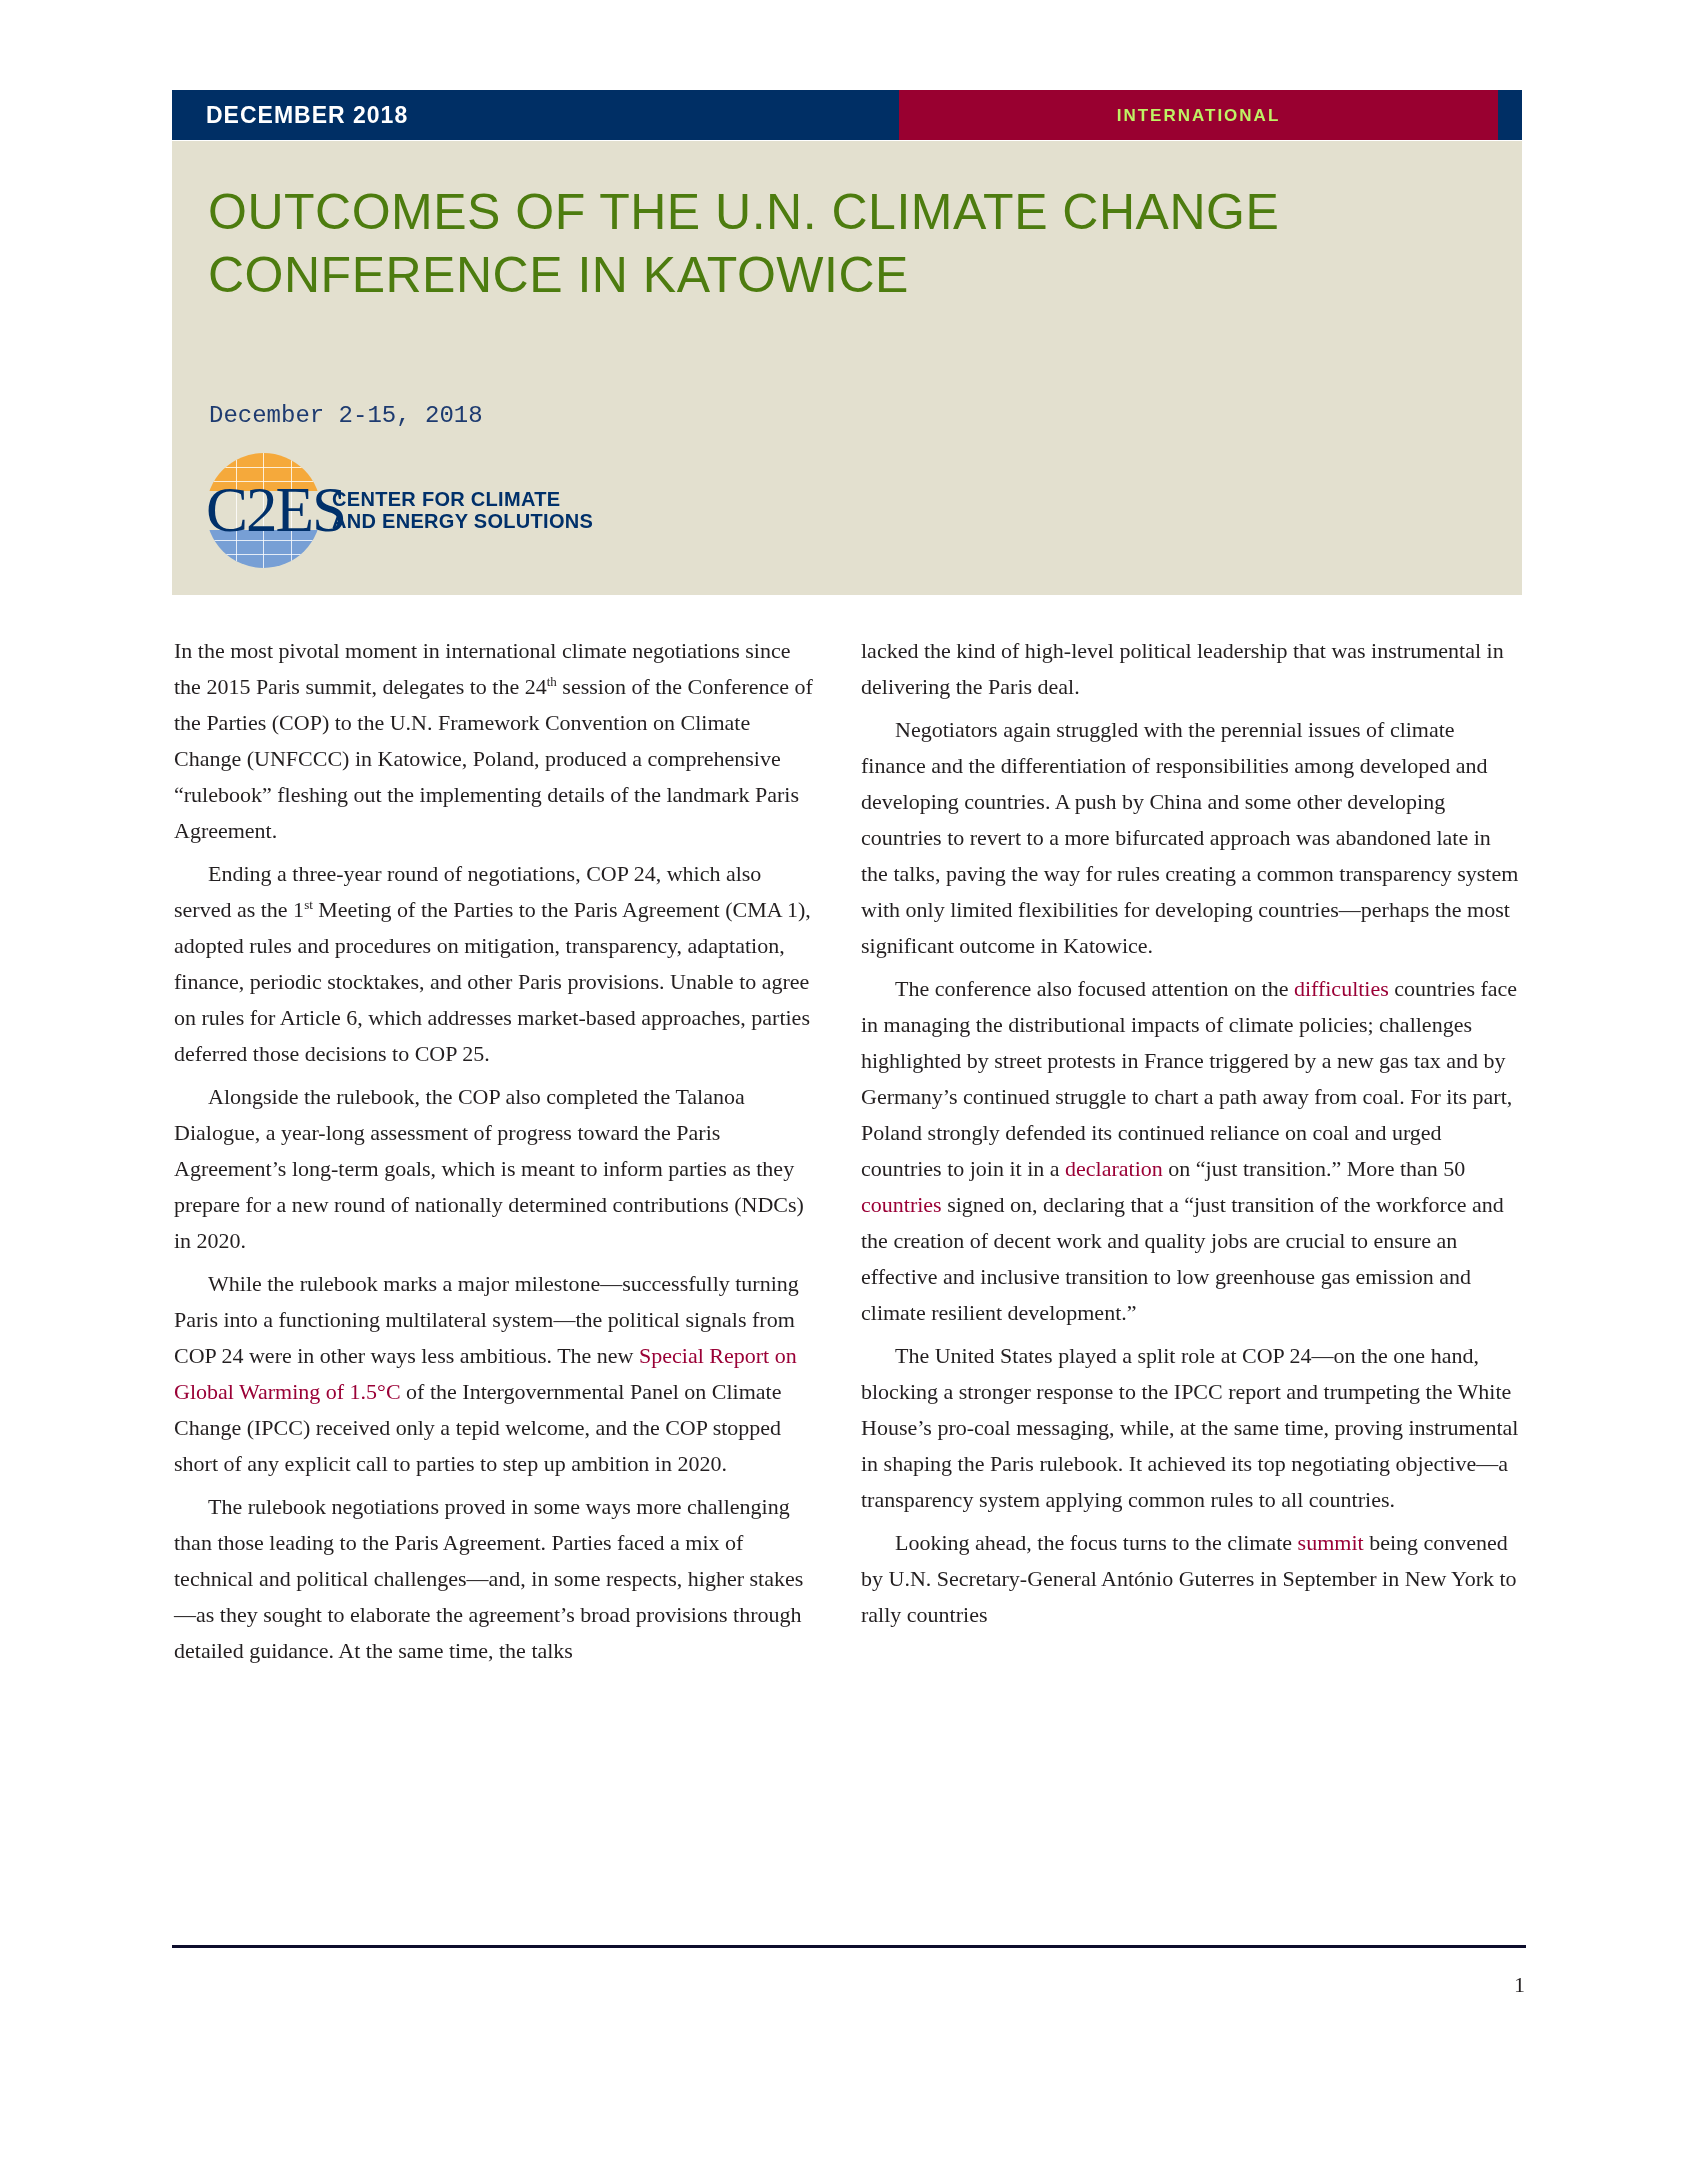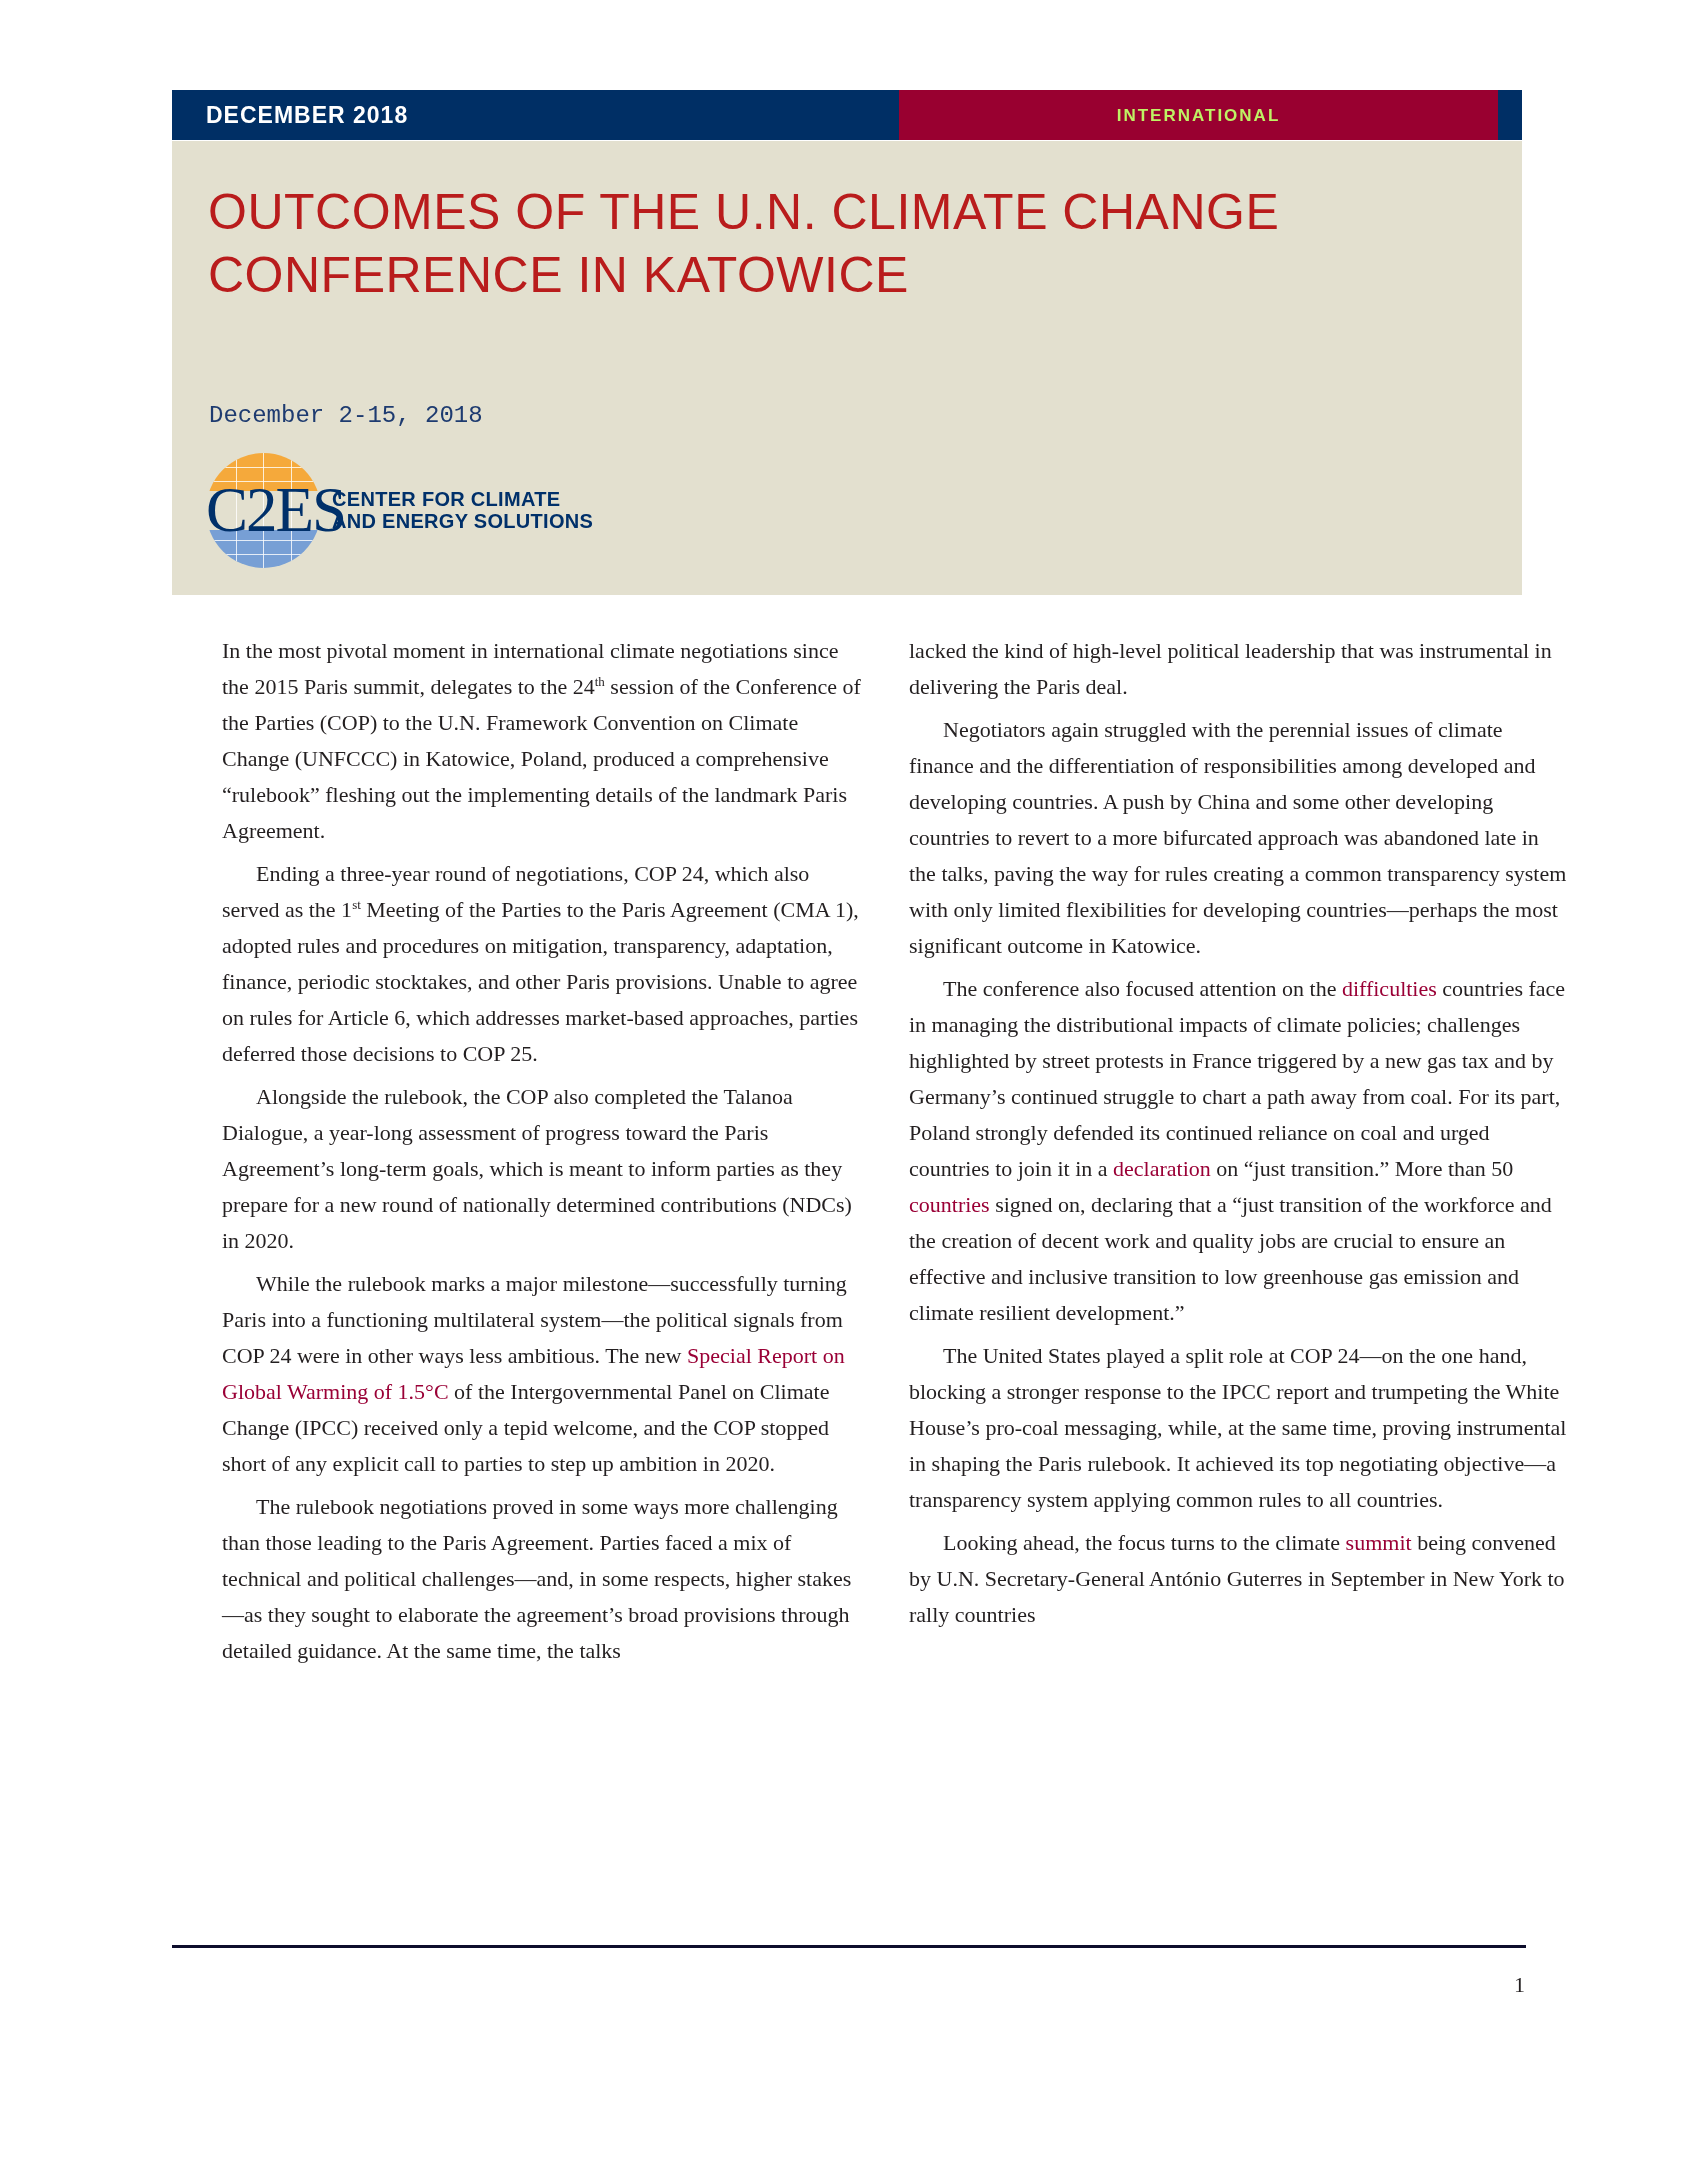--- a/index.html
+++ b/index.html
@@ -7,40 +7,40 @@
   .page { position: absolute; left: 8px; top: 0; width: 1683px; height: 2178px; }
 
   .topbar { position: absolute; left: 164px; top: 90px; width: 1350px; height: 50px; background: #002f65; }
   .topbar .date { position: absolute; left: 34px; top: 0; height: 50px; line-height: 51px; color: #ffffff;
     font-family: "Liberation Sans", sans-serif; font-size: 23px; letter-spacing: 1px; font-weight: bold; }
   .topbar .tag { position: absolute; left: 727px; top: 0; width: 599px; height: 50px; background: #990030;
     color: #bef264; font-family: "Liberation Sans", sans-serif; font-size: 17px; letter-spacing: 2px; font-weight: bold;
     line-height: 51px; text-align: center; }
 
   .hero { position: absolute; left: 164px; top: 141px; width: 1350px; height: 454px; background: #e3e0cf; }
-  .hero .title { position: absolute; left: 36px; top: 40px; width: 1287px; color: #b91c1c;
+  .hero .title { position: absolute; left: 36px; top: 40px; width: 1287px; color: #4d7c0f;
     font-family: "Liberation Sans", sans-serif; font-size: 50px; line-height: 63px; letter-spacing: 0.5px; font-weight: normal; }
   .hero .subtitle { position: absolute; left: 37px; top: 180px; width: 1188px; color: #1e3b70;
     font-family: "Liberation Sans", sans-serif; font-size: 26px; line-height: 36px; }
   .hero .dates { position: absolute; left: 37px; top: 259px; color: #1e3b70;
     font-family: Liberation Mono, monospace; font-size: 24px; line-height: 32px; }
 
   .logo { position: absolute; left: 34px; top: 312px; width: 455px; height: 119px; }
   .logo .globe { position: absolute; left: 0; top: 0; width: 115px; height: 115px; border-radius: 50%; overflow: hidden; }
   .logo .globe .top { position: absolute; left: 0; top: 0; width: 115px; height: 38px; background: #f5a93b; }
   .logo .globe .mid { position: absolute; left: 0; top: 38px; width: 115px; height: 40px; background: #e3e0cf; }
   .logo .globe .bot { position: absolute; left: 0; top: 77px; width: 115px; height: 38px; background: #779fd5; }
   .logo .globe .lat { position: absolute; left: 0; width: 115px; height: 1px; background: rgba(255,255,255,0.8); }
   .logo .globe .lon { position: absolute; top: 0; width: 1px; height: 115px; background: rgba(255,255,255,0.8); }
   .logo .mark { position: absolute; left: 0; top: 26px; color: #00306a;
     font-family: "Liberation Serif", serif; font-size: 63px; line-height: 63px; letter-spacing: -2px; }
   .logo .name { position: absolute; left: 126px; top: 35px; color: #00306a;
     font-family: "Liberation Sans", sans-serif; font-size: 20px; line-height: 22px; font-weight: bold; letter-spacing: 0.3px; }
 
-  .col { position: absolute; top: 633px; font-family: "Liberation Serif", serif; font-size: 22px; line-height: 36px; color: #231f20; margin-left: 48px; }
+  .col { position: absolute; top: 633px; font-family: "Liberation Serif", serif; font-size: 22px; line-height: 36px; color: #231f20; }
   .col.left { left: 166px; width: 642px; }
   .col.right { left: 853px; width: 661px; }
   .col p { margin: 0 0 7px 0; text-align: left; }
   .col p.indent { text-indent: 34px; }
   .col a { color: #9a0036; text-decoration: none; }
   sup { font-size: 13px; line-height: 0; vertical-align: super; }
 
   .rule { position: absolute; left: 164px; top: 1945px; width: 1354px; height: 3px; background: #0d0d2b; }
   .pagenum { position: absolute; left: 1485px; top: 1972px; width: 32px; text-align: right;
     font-family: "Liberation Serif", serif; font-size: 22px; color: #231f20; }

